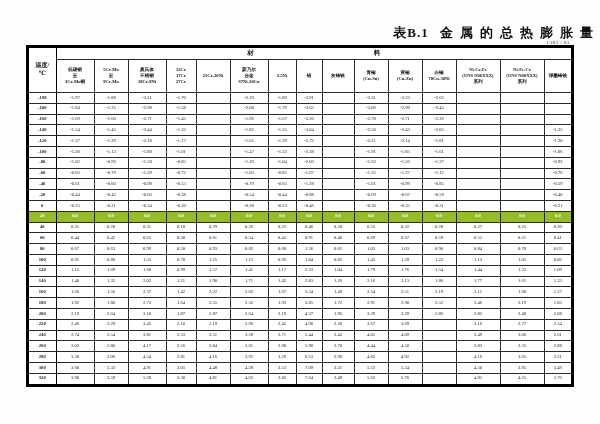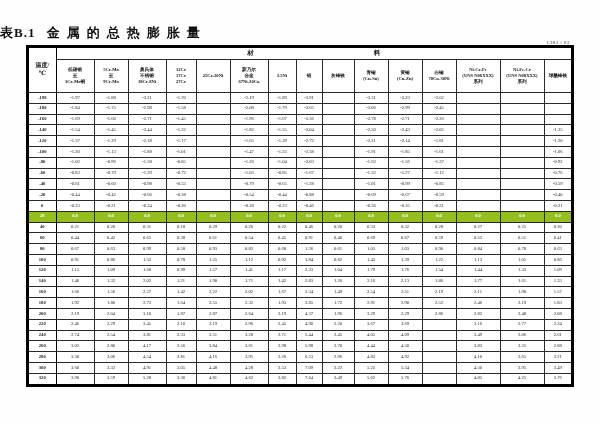--- a/index.html
+++ b/index.html
@@ -3,21 +3,21 @@
 <meta charset="utf-8">
 <style>
   html,body{margin:0;padding:0;}
   body{
     width:600px;height:424px;background:#ffffff;overflow:hidden;
     font-family:"Liberation Serif","DejaVu Serif",serif;color:#111;
     position:relative;
   }
   .page{position:absolute;inset:0;background:#fefefe;}
   .title{
-    position:absolute;top:24px;left:0;width:600px;text-align:left;
+    position:absolute;top:24px;left:0;width:600px;text-align:right;
     font-size:13px;font-weight:bold;white-space:nowrap;
   }
   .title .prefix{letter-spacing:1px;margin-right:8px;}
   .title .main{letter-spacing:7px;}
   .page-ref{
     position:absolute;top:40px;right:30px;font-size:5px;color:#333;
     letter-spacing:0.5px;
   }
   table{
     position:absolute;left:27px;top:46px;border-collapse:collapse;

